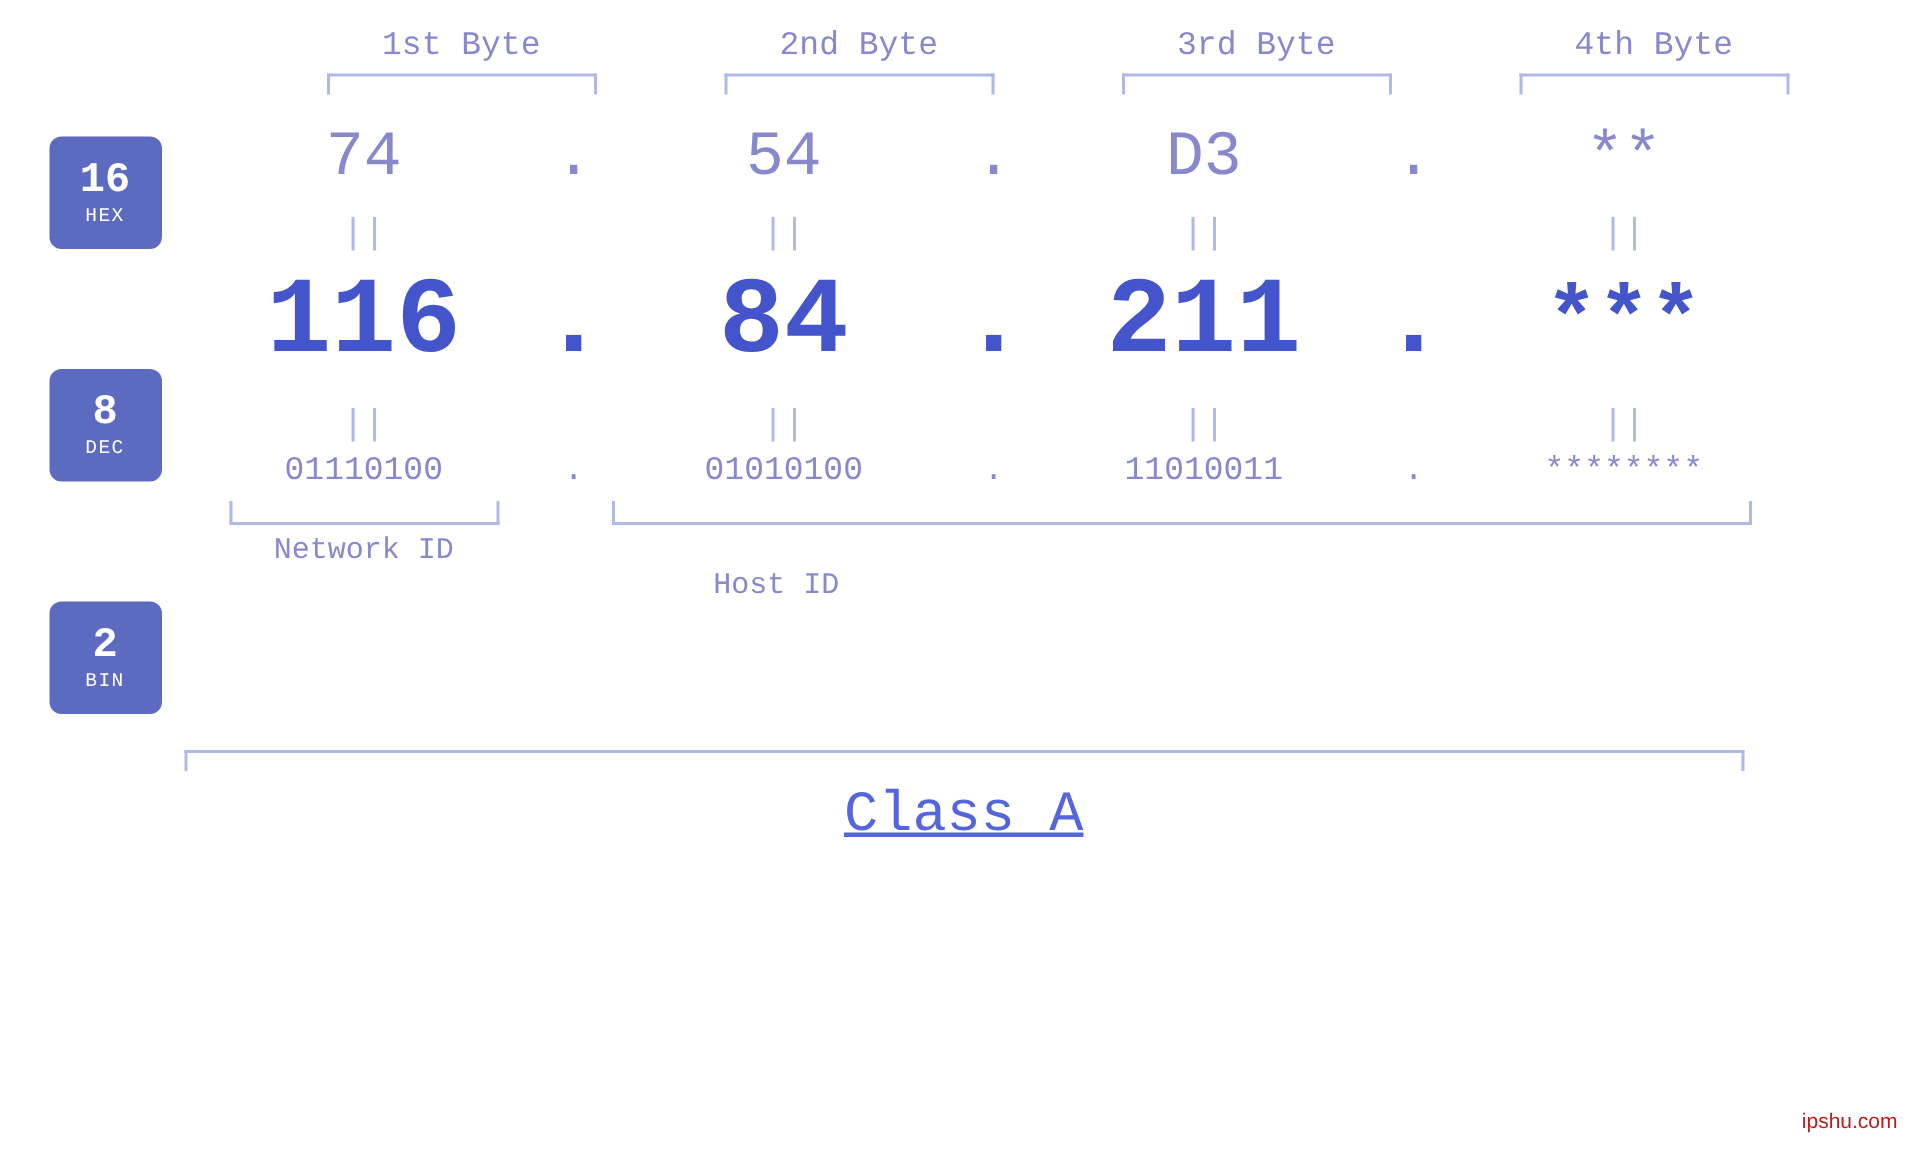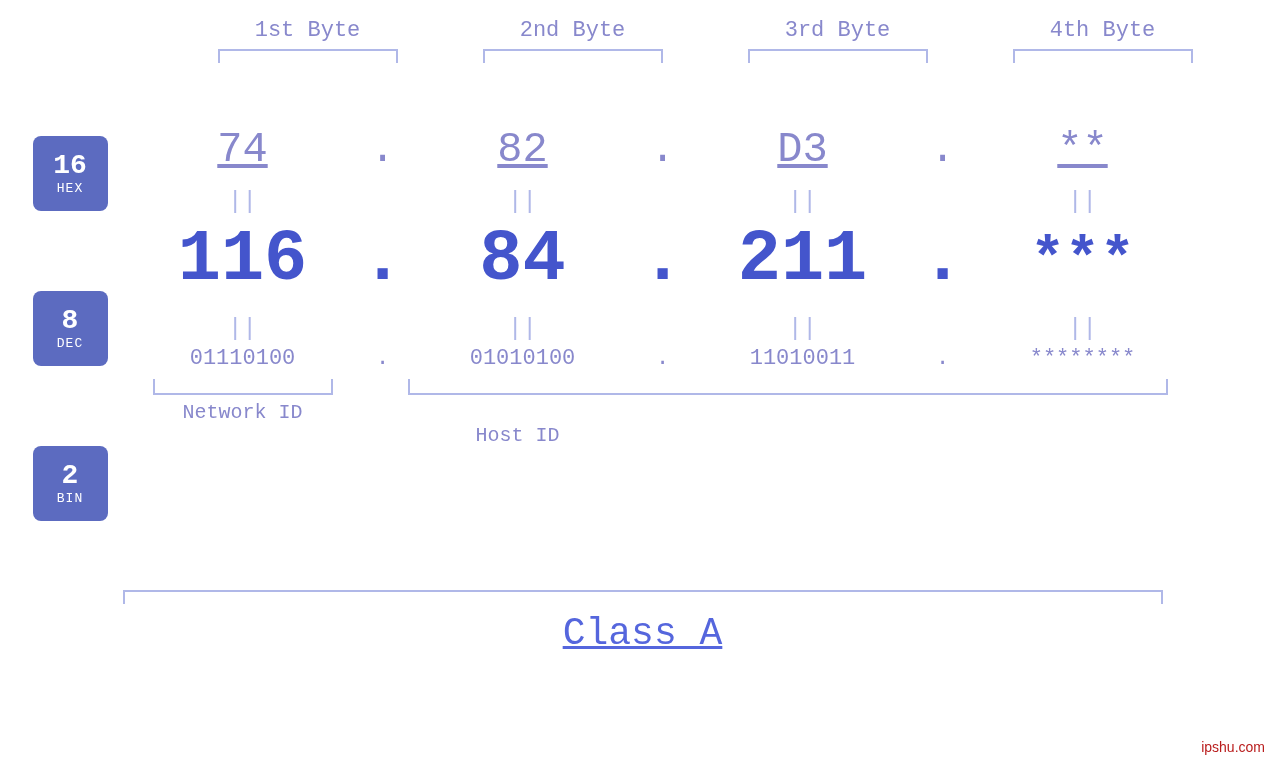--- a/index.html
+++ b/index.html
@@ -14,21 +14,20 @@
     }
 
     .main-container {
       width: 1285px;
       height: 767px;
       background: #ffffff;
       position: relative;
       display: flex;
       flex-direction: column;
       align-items: center;
-      gap: 45px;
     }
 
     
     .byte-headers {
       display: flex;
       width: 1060px;
       margin-left: 125px;
       margin-top: 18px;
       justify-content: space-around;
     }
@@ -143,21 +142,20 @@
       display: flex;
       align-items: center;
       justify-content: center;
     }
 
     
     .hex-val {
       color: #8888cc;
       font-size: 42px;
       font-family: 'Courier New', Courier, monospace;
-      text-decoration: underline;
     }
 
     .hex-dot {
       color: #8888cc;
       font-size: 42px;
     }
 
     
     .eq-row {
       display: flex;
@@ -292,21 +290,21 @@
     <div class="ip-grid">
 
       <div class="ip-row hex-row">
         <div class="ip-cell">
           <span class="hex-val">74</span>
         </div>
         <div class="dot-cell">
           <span class="hex-dot">.</span>
         </div>
         <div class="ip-cell">
-          <span class="hex-val">82</span>
+          <span class="hex-val">54</span>
         </div>
         <div class="dot-cell">
           <span class="hex-dot">.</span>
         </div>
         <div class="ip-cell">
           <span class="hex-val">D3</span>
         </div>
         <div class="dot-cell">
           <span class="hex-dot">.</span>
         </div>

